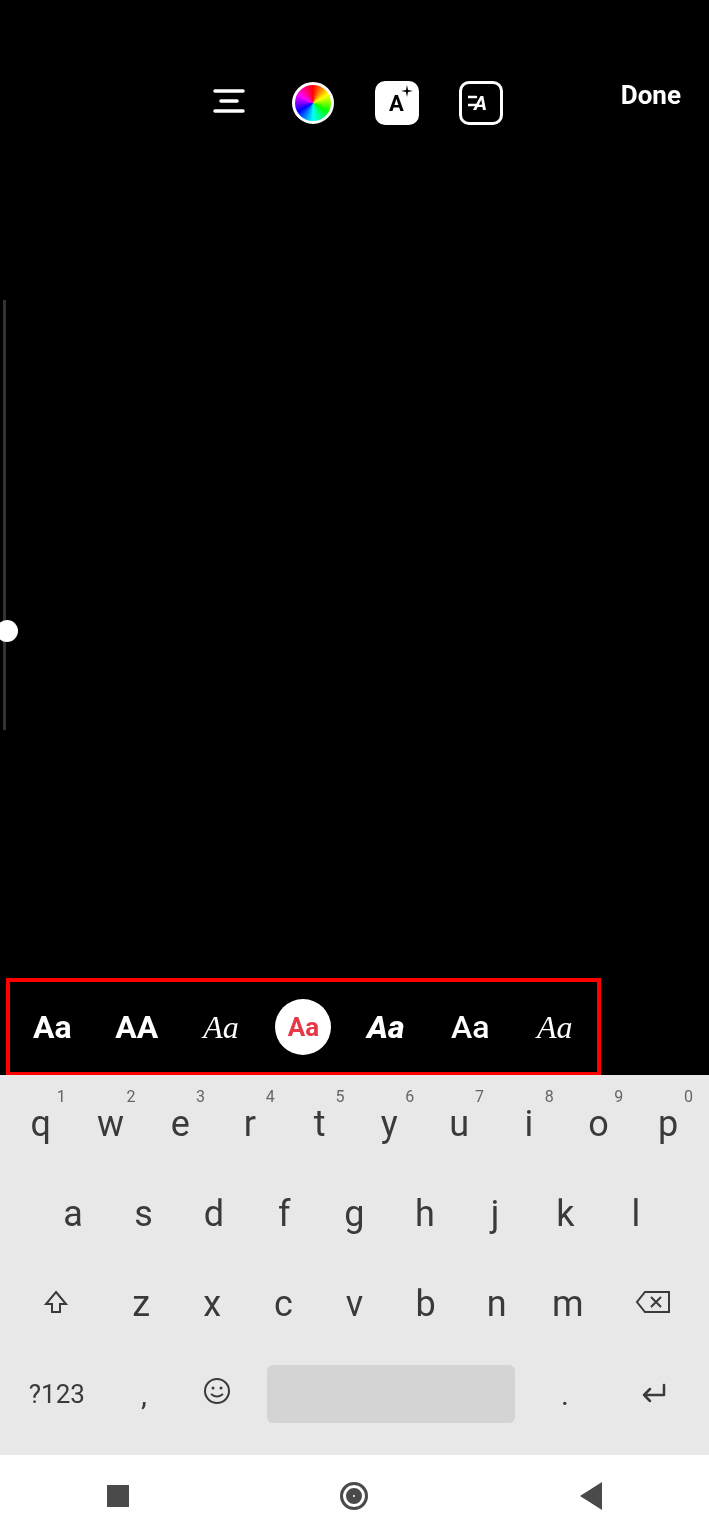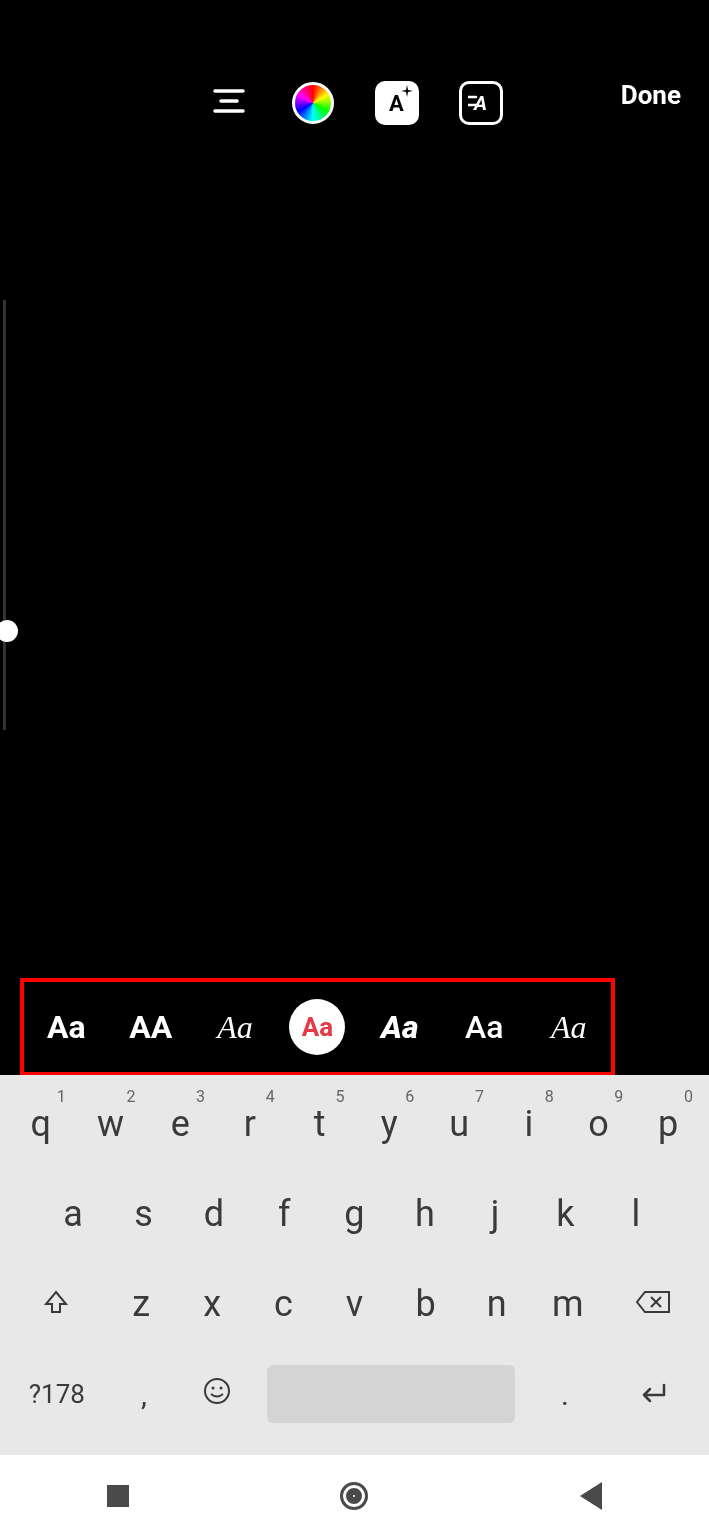--- a/index.html
+++ b/index.html
@@ -15,21 +15,21 @@
   .effect-btn-box .sparkle { position: absolute; top: 4px; right: 6px; font-size: 10px; }
   .animate-btn-box { width: 44px; height: 44px; border: 3px solid #fff; border-radius: 10px; display: flex; align-items: center; justify-content: center; color: #fff; font-weight: 700; font-size: 20px; font-style: italic; position: relative; }
   .animate-btn-box .lines { position: absolute; left: 6px; top: 10px; }
   .done-btn { position: absolute; right: 28px; top: 80px; color: #fff; font-size: 26px; font-weight: 700; cursor: pointer; margin-left: 16px; }
   
   .slider-track { position: absolute; left: 3px; top: 300px; width: 3px; height: 430px; background: #333; }
   .slider-handle { position: absolute; left: -4px; top: 620px; width: 22px; height: 22px; background: #fff; border-radius: 50%; }
   
   .text-box { position: absolute; left: 213px; top: 480px; width: 283px; height: 138px; background: #000; }
   
-  .font-row { position: absolute; left: 6px; top: 978px; width: 595px; height: 98px; border: 4px solid #ff0000; display: flex; align-items: center; justify-content: space-around; background: #000; margin-left: 14px; }
+  .font-row { position: absolute; left: 6px; top: 978px; width: 595px; height: 98px; border: 4px solid #ff0000; display: flex; align-items: center; justify-content: space-around; background: #000; }
   .font-option { color: #fff; font-size: 32px; font-weight: 700; cursor: pointer; width: 60px; text-align: center; }
   .font-option.selected { background: #fff; color: #e63946; border-radius: 50%; width: 56px; height: 56px; line-height: 56px; font-size: 26px; }
   .font-script { font-family: cursive; font-weight: 400; font-style: italic; }
   .font-italic-bold { font-style: italic; font-weight: 800; }
   .font-alt { font-weight: 500; }
   .font-serif-italic { font-family: Georgia, serif; font-style: italic; font-weight: 400; }
   
   .keyboard { position: absolute; top: 1075px; left: 0; width: 709px; height: 380px; background: #e8e8e8; }
   .kb-row { display: flex; justify-content: space-around; align-items: center; }
   .kb-row1 { padding: 8px 6px 0 6px; height: 90px; }
@@ -211,21 +211,21 @@
       </div>
     <div class="key key-back">
       <span><svg width="36" height="28" viewBox="0 0 36 28">
             <path d="M10 4 L34 4 L34 24 L10 24 L2 14 Z" fill="none" stroke="#3a3a3a" stroke-width="2"></path>
             <path d="M16 9 L26 19 M26 9 L16 19" stroke="#3a3a3a" stroke-width="2"></path>
           </svg></span>
     </div>
   </div>
   <div class="kb-row kb-row4">
     <div class="key key-mode">
-        <span>?178</span>
+        <span>?123</span>
       </div>
     <div class="key key-comma">
         <span>,</span>
       </div>
     <div class="key key-emoji">
       <span><svg width="30" height="30" viewBox="0 0 30 30">
             <circle cx="15" cy="15" r="12" fill="none" stroke="#3a3a3a" stroke-width="2"></circle>
             <circle cx="11" cy="12" r="1.5" fill="#3a3a3a"></circle>
             <circle cx="19" cy="12" r="1.5" fill="#3a3a3a"></circle>
             <path d="M9 18 Q15 23 21 18" fill="none" stroke="#3a3a3a" stroke-width="2"></path>

